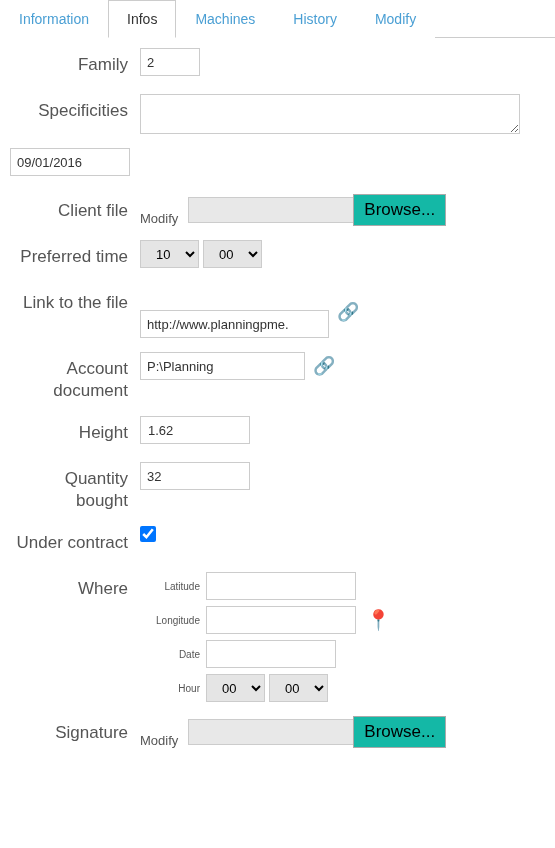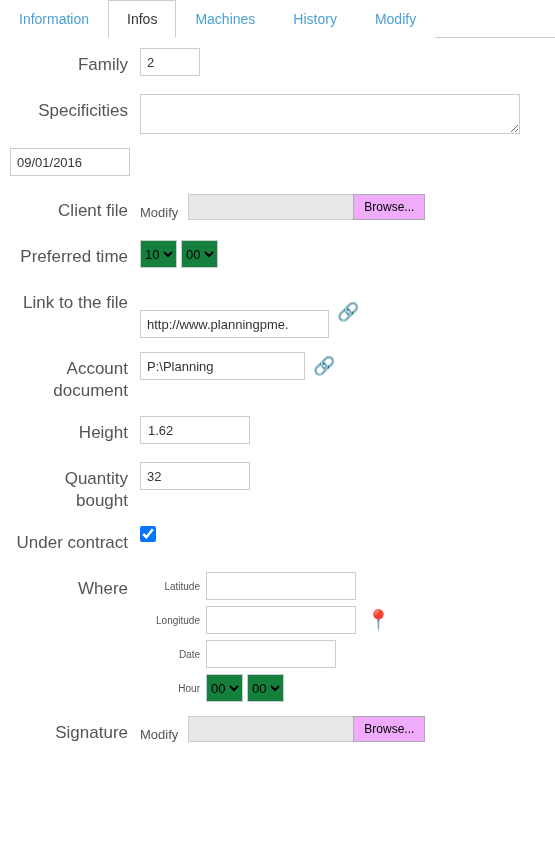--- a/index.html
+++ b/index.html
@@ -72,24 +72,24 @@
       padding: 4px 6px;
       font-size: 13px;
       color: #333;
       outline: none;
       resize: vertical;
       width: 380px;
       height: 40px;
     }
     select {
       border: 1px solid #ccc;
-      padding: 4px 0;
+      padding: 4px 11px;
       font-size: 13px;
       height: 28px;
-      background: #15803d;
+      background: #e5e5e5;
       cursor: pointer;
     }
     .file-input-row {
       display: flex;
       align-items: flex-end;
       gap: 6px;
     }
     .file-input-row span {
       font-size: 13px;
       color: #555;
@@ -100,26 +100,26 @@
       align-items: center;
     }
     .file-text-box {
       width: 165px;
       height: 26px;
       border: 1px solid #ccc;
       border-right: none;
       background: #e8e8e8;
     }
     .browse-btn {
-      background: #f0abfc;
+      background: #14b8a6;
       border: 1px solid #aaa;
       padding: 3px 10px;
-      font-size: 12px;
-      cursor: pointer;
-      height: 26px;
+      font-size: 17px;
+      cursor: pointer;
+      height: 32px;
     }
     .link-icon {
       color: #4a9fd4;
       font-size: 18px;
       cursor: pointer;
       margin-left: 4px;
     }
     .location-icon {
       color: #4a9fd4;
       font-size: 20px;

